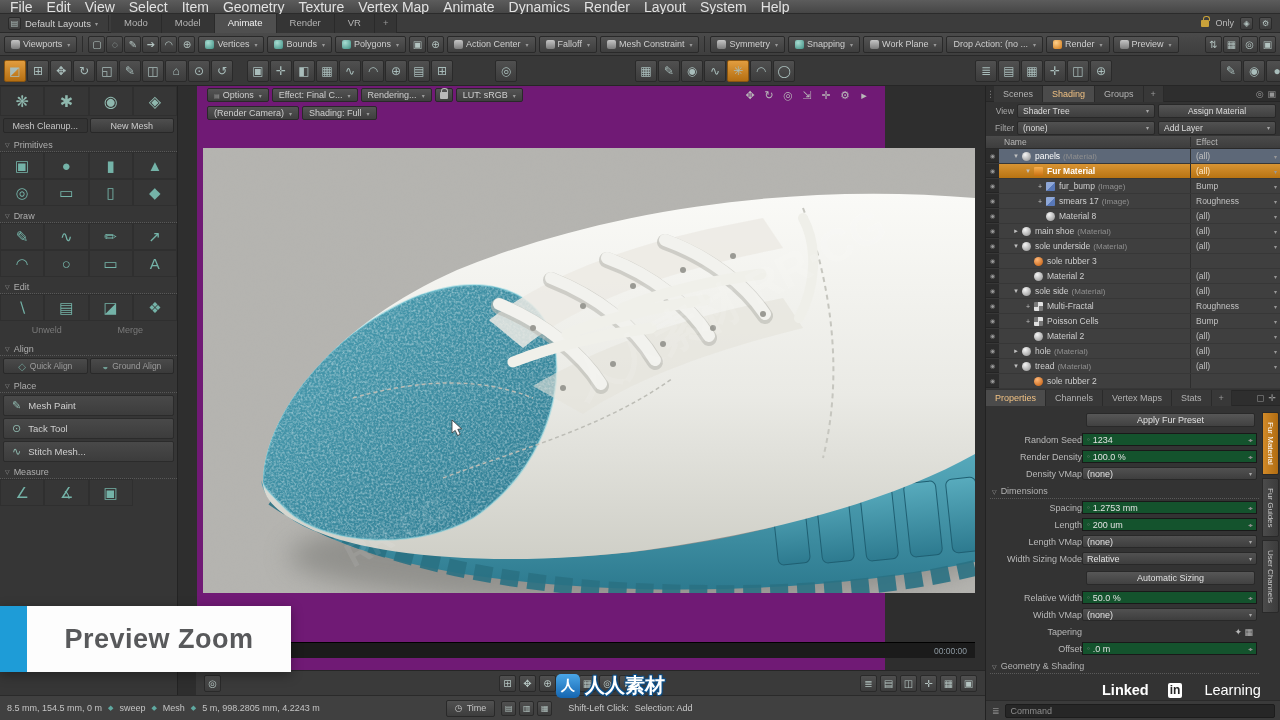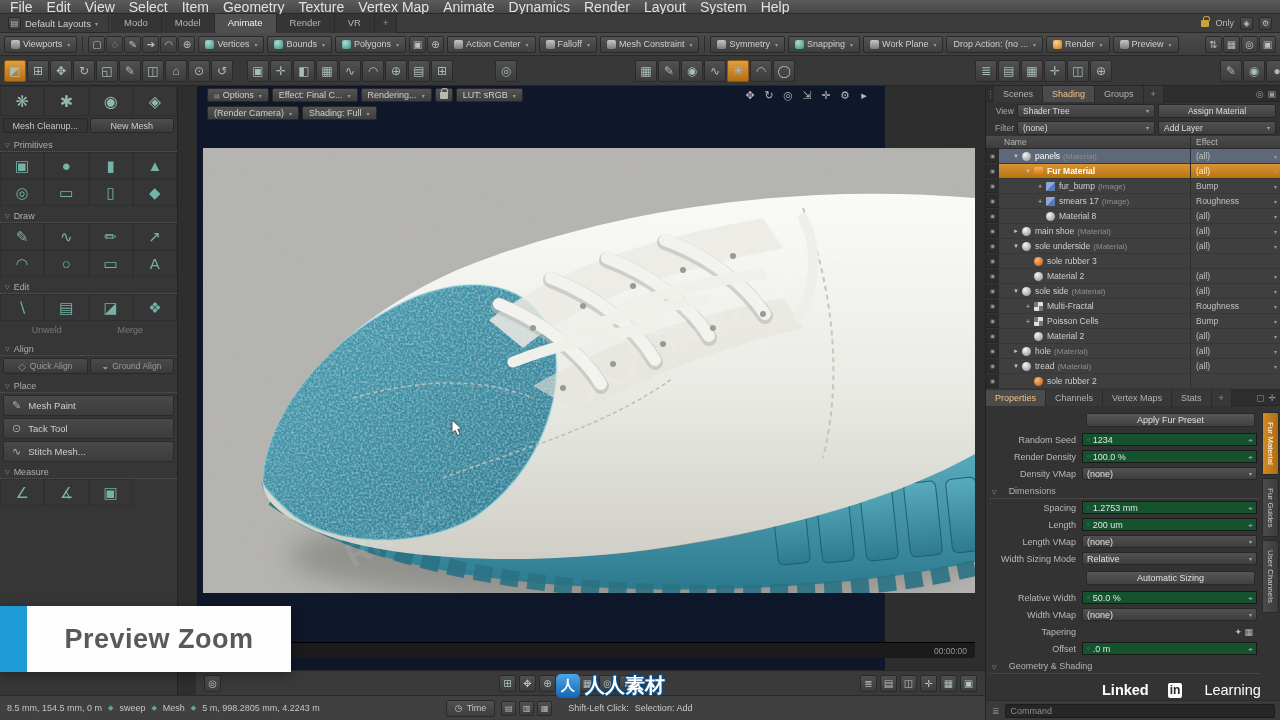--- a/index.html
+++ b/index.html
@@ -46,21 +46,21 @@
 .al-row{display:flex;gap:2px;padding:2px 3px}
 .al-btn{flex:1;display:flex;align-items:center;gap:4px;justify-content:center;height:16px;background:linear-gradient(#4a4a4a,#3a3a3a);border:1px solid #292929;color:#9b9b9b;border-radius:2px;font-size:8.5px}
 .al-btn .pi2{color:#6f9d94;font-size:10px}
 .place-row{height:21px;display:flex;align-items:center;gap:7px;padding:0 8px;background:linear-gradient(#494949,#3c3c3c);border:1px solid #2b2b2b;border-radius:2px;margin:2px 3px;font-size:9.5px;color:#cfcfcf}
 .place-row .pic{color:#8fb8ae;font-size:11px}
 
 #tooltabs{left:178px;top:86px;width:19px;height:609px;background:#303030;display:flex;flex-direction:column;z-index:4}
 .vtab{width:19px;writing-mode:vertical-rl;display:flex;align-items:center;justify-content:center;padding:8px 0;background:linear-gradient(90deg,#474747,#383838);border-bottom:1px solid #282828;color:#c2c2c2;font-size:8.5px;letter-spacing:.3px}
 .vtab.active{background:linear-gradient(90deg,#f0a43c,#d2841c);color:#3f2806;font-weight:bold}
 
-#viewport{left:197px;top:86px;width:688px;height:584px;background:#0f172a;z-index:3}
+#viewport{left:197px;top:86px;width:688px;height:584px;background:#701a75;z-index:3}
 #vp-h1{position:absolute;left:10px;top:2px;display:flex;gap:3px}
 #vp-h2{position:absolute;left:10px;top:20px;display:flex;gap:3px}
 #vp-nav{position:absolute;right:14px;top:3px;display:flex;gap:5px;color:#b9b9b9;font-size:11px}
 #vp-nav .nvi{width:14px;text-align:center}
 #render-wrap{position:absolute;left:6px;top:62px;width:772px;height:445px;overflow:hidden;background:#b5b4b0}
 #vp-timeline{position:absolute;left:6px;top:556px;width:772px;height:16px;background:#1b1b1b;border-top:1px solid #000;display:flex;align-items:center;color:#8e9aa2;font-size:8.5px}
 #vp-timeline .tc{margin-left:auto;padding-right:8px}
 
 #bottombar{left:196px;top:670px;width:789px;height:25px;background:#3a3a3a;display:flex;align-items:center;padding:0 8px;border-top:1px solid #262626;z-index:4}
 #statusbar{left:0;top:695px;width:985px;height:25px;background:#404040;display:flex;align-items:center;gap:6px;padding:0 7px;border-top:1px solid #2a2a2a;font-size:9px;color:#c4c4c4;z-index:4}
@@ -99,24 +99,24 @@
 .i-img{border-radius:1px;background:linear-gradient(135deg,#8fa8d8 50%,#5878b8 50%)}
 .i-proc{border-radius:1px;background:conic-gradient(#e0e0e0 0 25%,#787878 0 50%,#e0e0e0 0 75%,#787878 0)}
 .i-fur{border-radius:1px;background:linear-gradient(#f8b050,#c87010)}
 .st-name{margin-left:3px;white-space:nowrap}
 .st-suffix{margin-left:3px;color:#8f8f8f;font-size:8px;white-space:nowrap}
 .st-effect{margin-left:auto;width:90px;border-left:1px solid #2e2e2e;align-self:stretch;display:flex;align-items:center;padding-left:5px;color:#c2c2c2;flex:none}
 .st-row.eff .st-effect::after{content:"▾";margin-left:auto;margin-right:3px;font-size:6px;color:#999}
 #prop-tabs{display:flex;align-items:center;height:16px;background:#2e2e2e;border-top:1px solid #262626;border-bottom:1px solid #262626;margin-top:1px}
 #props-list{position:absolute;left:0;top:323px;width:277px}
 .p-btn{margin:4px 8px 4px 100px;height:14px;background:linear-gradient(#575757,#414141);border:1px solid #292929;border-radius:2px;text-align:center;line-height:13px;font-size:9px;color:#e0e0e0}
-.p-sec{display:flex;align-items:center;gap:12px;height:15px;margin:2px 4px 0;border-bottom:1px dotted #5a5a5a;color:#b2b2b2;padding-left:2px;font-size:9px}
+.p-sec{display:flex;align-items:center;gap:4px;height:15px;margin:2px 4px 0;border-bottom:1px dotted #5a5a5a;color:#b2b2b2;padding-left:2px;font-size:9px}
 .p-sec .tri{font-size:6px;color:#969696}
 .p-row{display:flex;align-items:center;height:17px;padding:0 6px 0 0}
-.p-label{width:96px;text-align:right;color:#b8b8b8;padding-right:6px;font-size:9px;flex:none;white-space:nowrap}
+.p-label{width:96px;text-align:right;color:#b8b8b8;font-size:9px;flex:none;white-space:nowrap}
 .p-field{flex:1;height:13px;display:flex;align-items:center;gap:3px;padding:0 4px;font-size:9px;color:#e2e2e2}
 .k-input .p-field{background:#14532d;border:1px solid #191919;border-radius:0}
 .k-input .p-field::before{content:"◦";color:#8a8a8a;font-size:8px}
 .k-input .p-field::after{content:"◂▸";margin-left:auto;font-size:6px;letter-spacing:-1px;color:#8d8d8d}
 .k-drop .p-field{background:linear-gradient(#515151,#3e3e3e);border:1px solid #282828;border-radius:2px}
 .k-drop .p-field::after{content:"▾";margin-left:auto;font-size:6px;color:#a8a8a8}
 .k-special .p-field{justify-content:flex-end;color:#b8b8b8}
 #side-tabs{position:absolute;right:0;top:326px;width:18px;display:flex;flex-direction:column;gap:3px}
 .rvtab{writing-mode:vertical-rl;width:17px;padding:9px 0;display:flex;align-items:center;justify-content:center;background:linear-gradient(90deg,#4b4b4b,#3c3c3c);border:1px solid #292929;border-radius:0 2px 2px 0;color:#c8c8c8;font-size:8px}
 .rvtab.active{background:linear-gradient(90deg,#d28a28,#b06c12);color:#fff}

